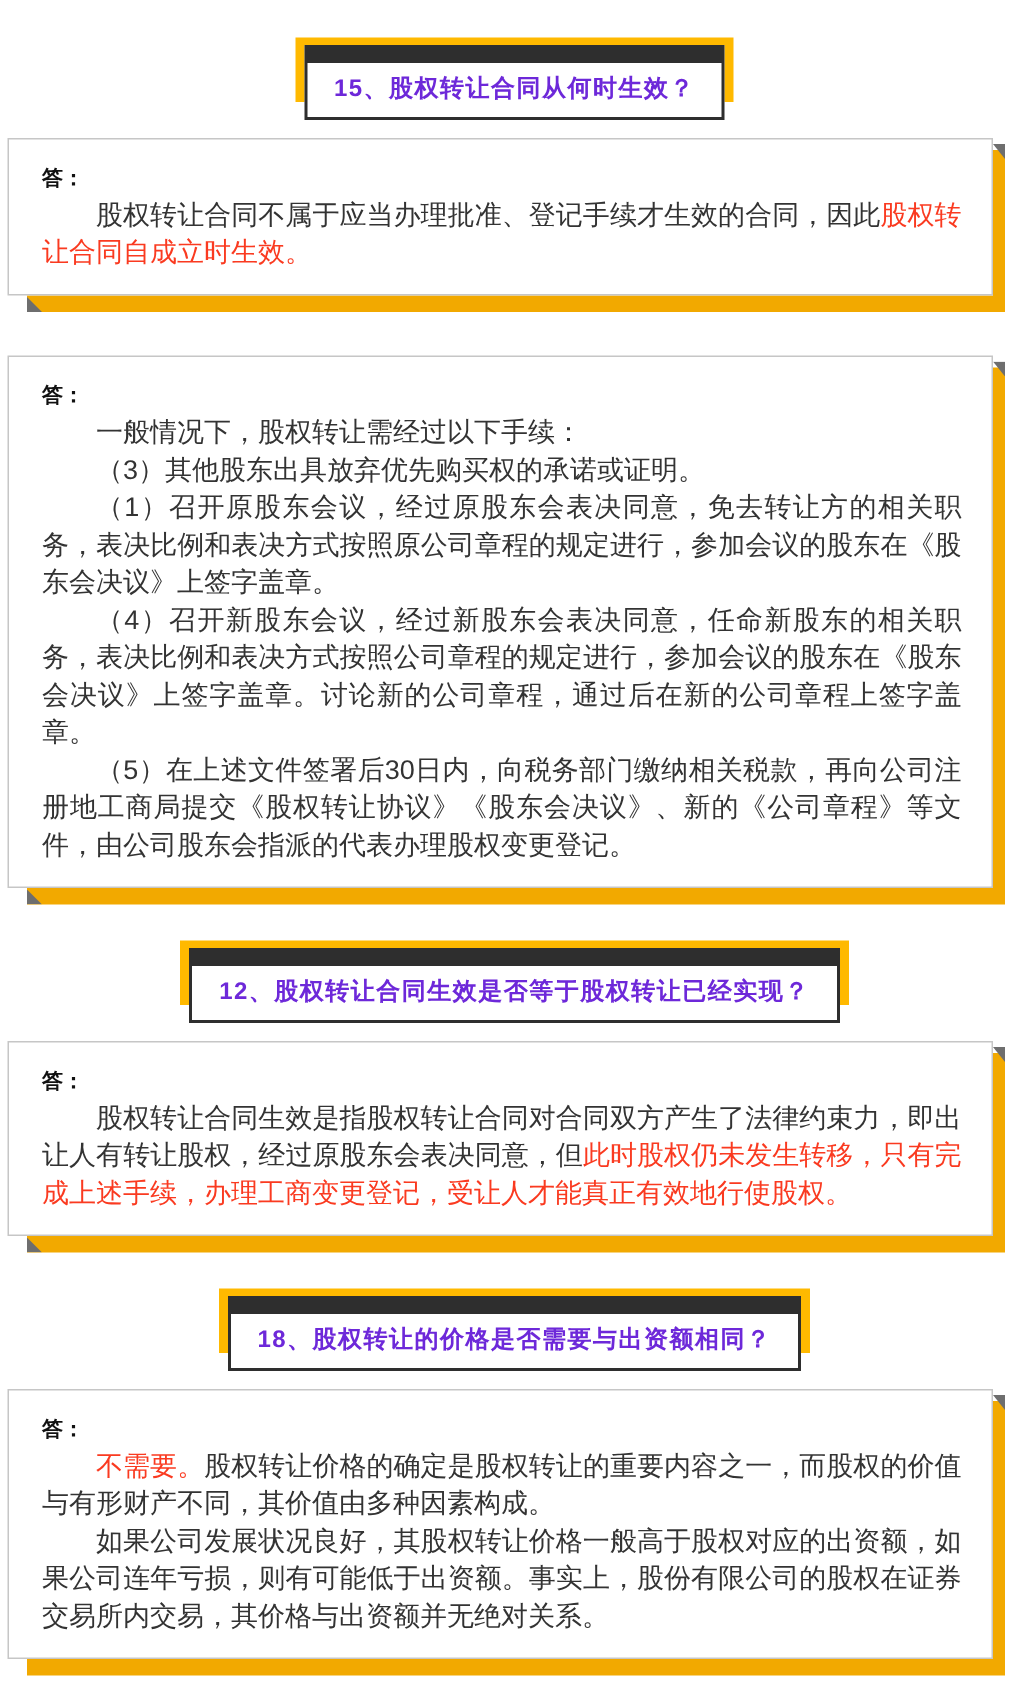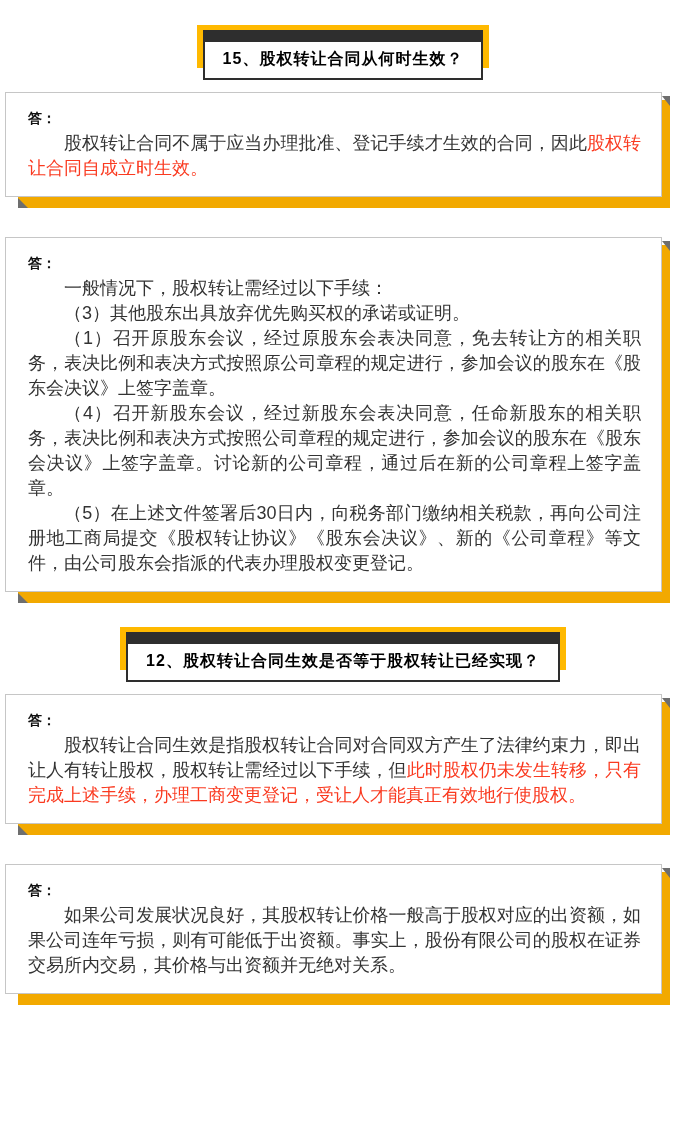--- a/index.html
+++ b/index.html
@@ -36,21 +36,21 @@
   .title-box{
     position:relative;
     background:#ffffff;
     border:2px solid var(--dark);
     border-top:12px solid var(--dark);
   }
   .title-text{
     padding:7px 18px 8px 18px;
     font-size:16px;
     font-weight:bold;
-    color:#000000;
+    color:#6d28d9;
     letter-spacing:1px;
     white-space:nowrap;
     text-align:center;
   }
 
   
   .answer{
     position:relative;
     margin:0 24px 0 5px;
   }
@@ -141,32 +141,39 @@
         <div class="title-text">12、股权转让合同生效是否等于股权转让已经实现？</div>
       </div>
     </div>
     <div class="answer">
       <div class="answer-shadow"></div>
       <div class="fold fold-top-right"></div>
       <div class="fold fold-bottom-left"></div>
       <div class="answer-body">
         <div class="ans-label">答：</div>
         <div>
-            <p class="para"><span class="run">股权转让合同生效是指股权转让合同对合同双方产生了法律约束力，即出让人有转让股权，股权转让需经过以下手续，但</span><span class="run red">此时股权仍未发生转移，只有完成上述手续，办理工商变更登记，受让人才能真正有效地行使股权。</span></p>
+            <p class="para"><span class="run">股权转让合同生效是指股权转让合同对合同双方产生了法律约束力，即出让人有转让股权，经过原股东会表决同意，但</span><span class="run red">此时股权仍未发生转移，只有完成上述手续，办理工商变更登记，受让人才能真正有效地行使股权。</span></p>
           </div>
       </div>
     </div>
   </div>
 
   <div class="section">
+    <div class="title-wrap">
+      <div class="title-accent"></div>
+      <div class="title-box">
+        <div class="title-text">18、股权转让的价格是否需要与出资额相同？</div>
+      </div>
+    </div>
     <div class="answer">
       <div class="answer-shadow"></div>
       <div class="fold fold-top-right"></div>
 
       <div class="answer-body">
         <div class="ans-label">答：</div>
         <div>
+            <p class="para"><span class="run red">不需要。</span><span class="run">股权转让价格的确定是股权转让的重要内容之一，而股权的价值与有形财产不同，其价值由多种因素构成。</span></p>
             <p class="para"><span class="run">如果公司发展状况良好，其股权转让价格一般高于股权对应的出资额，如果公司连年亏损，则有可能低于出资额。事实上，股份有限公司的股权在证券交易所内交易，其价格与出资额并无绝对关系。</span></p>
           </div>
       </div>
     </div>
   </div>
 </div>
 
 </body></html>

